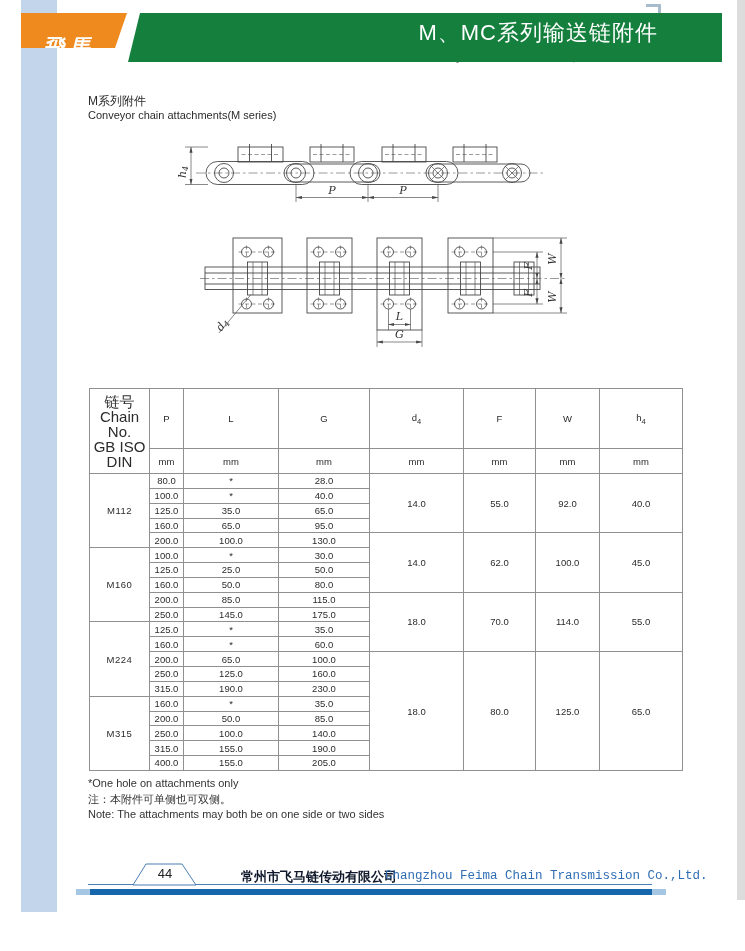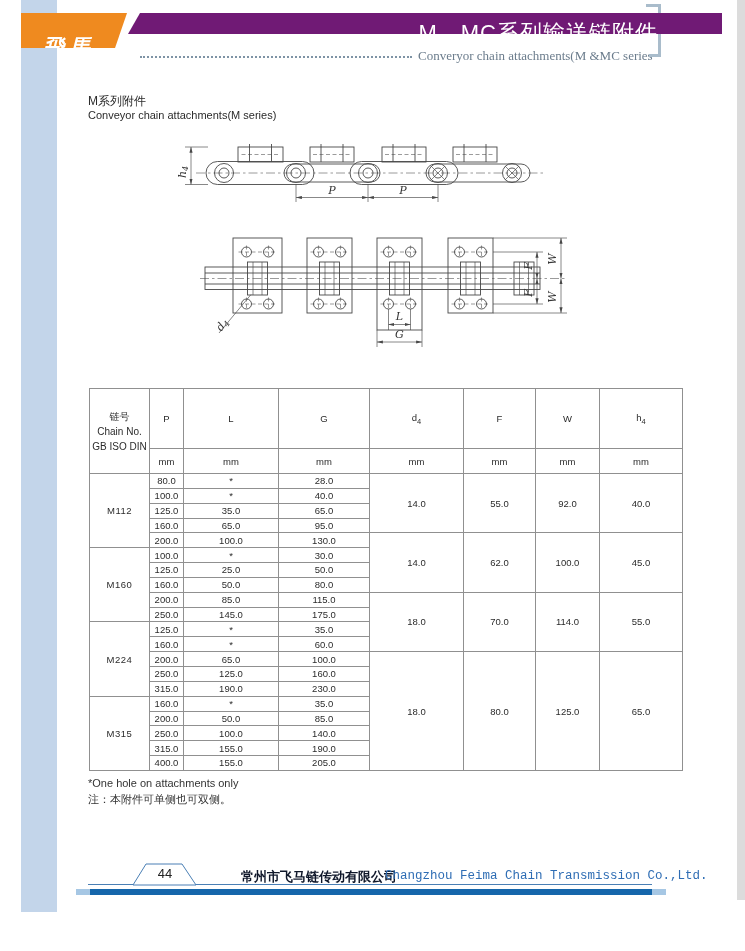--- a/index.html
+++ b/index.html
@@ -7,21 +7,21 @@
         font-family:"Liberation Sans",sans-serif;color:#2b2b2b;}
   .abs{position:absolute;}
   
   .stripe{left:21px;top:0;width:36px;height:912px;background:#c3d5ea;}
   .scan-edge{left:737px;top:0;width:8px;height:900px;background:#dcdcdc;}
   .hdr-orange{left:21px;top:13px;width:106px;height:35px;background:#ef8a1f;
               clip-path:polygon(0 0,100% 0,88.7% 100%,0 100%);z-index:3;}
   .logo-txt{position:absolute;left:0;top:4px;width:96px;text-align:center;color:#fff;
             font-family:"DejaVu Serif",serif;font-weight:bold;font-style:italic;
             font-size:21px;letter-spacing:5px;margin-top:16px;}
-  .hdr-blue{left:128px;top:13px;width:594px;height:21px;background:#701a75;
+  .hdr-blue{left:128px;top:13px;width:594px;height:49px;background:#15803d;
             clip-path:polygon(12px 0,100% 0,100% 100%,0 100%);z-index:2;}
   .hdr-title{position:absolute;right:64px;top:5px;color:#fff;font-size:22px;letter-spacing:1px;white-space:nowrap;}
   .brk{background:#a9bccb;z-index:1;}
   .brk-v{left:658px;top:4px;width:3px;height:53px;}
   .brk-t{left:646px;top:4px;width:15px;height:3px;}
   .brk-b{left:649px;top:54px;width:12px;height:3px;}
   .dots{left:140px;top:51px;width:272px;height:5px;border-bottom:2px dotted #7e93a5;}
   .subtitle{left:418px;top:48px;font-family:"Liberation Serif",serif;font-size:13px;color:#6b7c8c;white-space:nowrap;}
   .sec-cn{left:88px;top:93px;font-size:12px;}
   .sec-en{left:88px;top:109px;font-size:11px;}
@@ -32,21 +32,21 @@
   .cl{stroke:#474747;stroke-width:0.55;fill:none;stroke-dasharray:9 3 2.5 3;}
   .hd{stroke:#474747;stroke-width:0.55;fill:none;stroke-dasharray:4 2.5;}
   .dimtext{fill:#333;font-family:"DejaVu Serif",serif;font-style:italic;font-size:11px;}
   
   .tbl-wrap{left:89px;top:388px;}
   table.spec{border-collapse:collapse;table-layout:fixed;width:593px;border:1px solid #6e6e6e;}
   table.spec td,table.spec th{border:1px solid #909090;text-align:center;vertical-align:middle;
       padding:0;font-weight:normal;font-size:9.5px;color:#2b2b2b;overflow:hidden;}
   tr.hrow{height:60px;} tr.mmrow{height:25px;}
   table.spec tbody tr{height:14.85px;}
-  th.colhead div{line-height:15px;font-size:10px;}
+  th.colhead div{line-height:15px;font-size:15px;}
   th.vhead{font-size:11px;}
   td.chain{font-size:10px;letter-spacing:0.5px;}
   sub.s4{font-size:7.5px;}
   
   .notes{left:88px;top:776px;font-size:11px;line-height:15.5px;color:#333;}
   
   .foot-line{left:88px;top:884px;width:564px;height:1px;background:#4a7fb5;}
   .trap{left:130px;top:863px;width:70px;height:23px;z-index:2;}
   .pageno{left:130px;top:866px;width:70px;text-align:center;font-size:13px;color:#222;z-index:3;}
   .company-cn{left:241px;top:868px;font-family:"Liberation Serif",serif;font-weight:bold;
@@ -352,20 +352,21 @@
             <td>155.0</td>
             <td>205.0</td>
           </tr>
         </tbody>
     </table>
   </div>
 
   <div class="abs notes">
     <div>*One  hole on attachments only</div>
     <div>注：本附件可单侧也可双侧。</div>
+    <div>Note:  The attachments may both be on one side or two sides</div>
   </div>
 
   <div class="abs foot-line"></div>
   <svg class="abs trap" viewBox="0 0 70 23">
     <polygon points="16,1 52,1 66,22 3,22" fill="#fff" stroke="#4a7fb5" stroke-width="1"></polygon>
   </svg>
   <div class="abs pageno">44</div>
   <div class="abs company-cn">常州市飞马链传动有限公司</div>
   <div class="abs company-en">Changzhou Feima Chain Transmission Co.,Ltd.</div>
   <div class="abs bar-main"></div>

